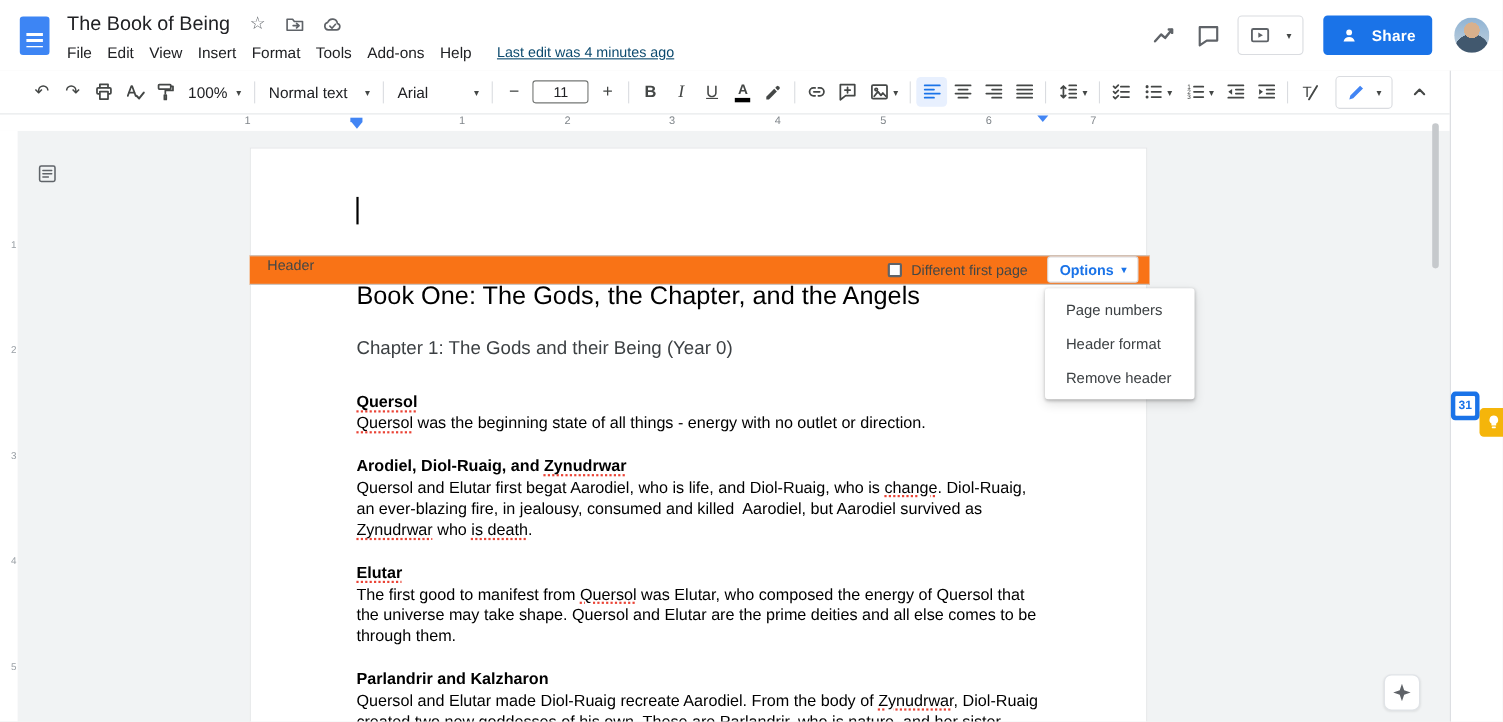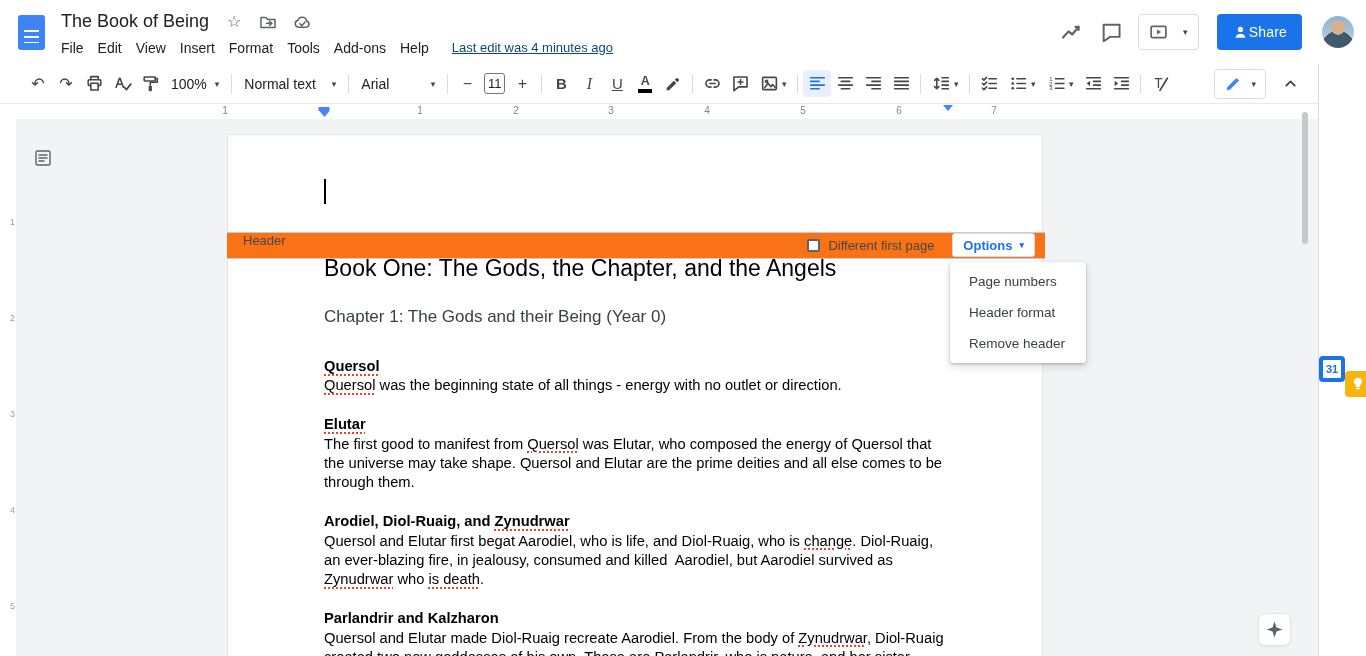--- a/index.html
+++ b/index.html
@@ -21,39 +21,39 @@
   .star-glyph{font-size:16px;line-height:18px}
   .menu-row{display:flex;align-items:center;height:25px;margin-left:-3px}
   .menubar{display:flex}
   .menubar span{font-size:14px;color:#202124;padding:2px 7px;border-radius:4px;cursor:default}
   .last-edit{font-size:13px;color:#0c4a6e;text-decoration:underline;margin-left:16px;cursor:pointer}
   .top-right{margin-left:auto;display:flex;align-items:center;height:64px;padding-right:12px;gap:14px}
   .tr-icon{width:26px;height:26px;display:flex;align-items:center;justify-content:center}
   .tr-icon svg{width:22px;height:22px}
   .present-btn{height:36px;border:1px solid #dadce0;border-radius:4px;display:flex;align-items:center;gap:7px;padding:0 10px;background:#fff}
   .present-btn svg{width:19px;height:19px}
-  .share-btn{height:36px;background:#1a73e8;border:none;border-radius:4px;color:#fff;font-size:14px;font-weight:normal;
-    letter-spacing:.2px;display:flex;align-items:center;gap:0;padding:0 15px;margin-left:4px;font-family:inherit}
+  .share-btn{height:36px;background:#1a73e8;border:none;border-radius:4px;color:#fff;font-size:14px;font-weight:bold;
+    letter-spacing:.2px;display:flex;align-items:center;gap:12px;padding:0 15px;margin-left:4px;font-family:inherit}
   .share-btn svg{width:17px;height:17px}
   .avatar{width:32px;height:32px;border-radius:50%;margin-left:6px;flex:none;
     background:radial-gradient(circle at 50% 36%,#d8b08c 0 27%,transparent 28%),
                radial-gradient(circle at 50% 98%,#41586e 0 46%,transparent 47%),
                linear-gradient(#8fb3d4,#c3d2dd)}
 
   
   .toolbar{position:absolute;top:64px;left:0;width:1318px;height:40px;background:#fff;border-bottom:1px solid #e6e8ea;
     display:flex;align-items:center;padding:0 10px 0 24px;z-index:30}
   .tbtn{min-width:28px;height:27px;border-radius:4px;display:flex;align-items:center;justify-content:center;color:#444746;flex:none}
   .tbtn svg,.mode-btn svg{width:19px;height:19px;stroke:#444746;fill:none;stroke-width:1.5;stroke-linecap:round;stroke-linejoin:round}
   .glyph{font-size:16px;line-height:1;color:#444746}
   .tsep{width:1px;height:20px;background:#dadce0;margin:0 5px;flex:none}
   .tsel{display:flex;align-items:center;justify-content:space-between;height:27px;border-radius:4px;padding:0 7px;
     font-size:14px;color:#202124;flex:none}
   .caret{font-size:9px;color:#444746;margin-left:8px}
-  .size-box{width:21px;height:21px;border:1px solid #747775;border-radius:3px;font-size:13px;color:#202124;
+  .size-box{width:51px;height:21px;border:1px solid #747775;border-radius:3px;font-size:13px;color:#202124;
     display:flex;align-items:center;justify-content:center;margin:0 3px;flex:none}
   .b-ico{font-weight:bold;font-size:15px}
   .i-ico{font-style:italic;font-family:"Liberation Serif",serif;font-size:16px}
   .u-ico{text-decoration:underline;font-size:15px}
   .a-color{display:flex;flex-direction:column;align-items:center;line-height:1}
   .a-color .letter{font-size:12.5px;color:#444746;font-weight:bold}
   .a-color .bar{width:14px;height:4px;background:#000;margin-top:1.5px}
   .active{background:#e8f0fe}
   .active svg path{stroke:#1a73e8}
   .mode-btn{display:flex;align-items:center;height:30px;padding:0 9px;border:1px solid #dadce0;border-radius:4px;
@@ -388,26 +388,26 @@
       <div class="header-caret"></div>
       <div class="doc-content">
         <div class="doc-title-text">Book One: The Gods, the Chapter, and the Angels</div>
         <div class="doc-chapter">Chapter 1: The Gods and their Being (Year 0)</div>
         <div>
             <div class="section">
               <div class="sec-h"><span class="sp">Quersol</span></div>
               <div class="sec-p"><span class="sp">Quersol</span><span> was the beginning state of all things - energy with no outlet or direction.</span></div>
             </div>
             <div class="section">
+              <div class="sec-h"><span>Arodiel, Diol-Ruaig, and </span><span class="sp">Zynudrwar</span></div>
+              <div class="sec-p"><span>Quersol and Elutar first begat Aarodiel, who is life, and Diol-Ruaig, who is </span><span class="sp">change</span><span>. Diol-Ruaig, an ever-blazing fire, in jealousy, consumed and killed  Aarodiel, but Aarodiel survived as </span><span class="sp">Zynudrwar</span><span> who </span><span class="sp">is death</span><span>.</span></div>
+            </div>
+            <div class="section">
               <div class="sec-h"><span class="sp">Elutar</span></div>
               <div class="sec-p"><span>The first good to manifest from </span><span class="sp">Quersol</span><span> was Elutar, who composed the energy of Quersol that the universe may take shape. Quersol and Elutar are the prime deities and all else comes to be through them.</span></div>
-            </div>
-            <div class="section">
-              <div class="sec-h"><span>Arodiel, Diol-Ruaig, and </span><span class="sp">Zynudrwar</span></div>
-              <div class="sec-p"><span>Quersol and Elutar first begat Aarodiel, who is life, and Diol-Ruaig, who is </span><span class="sp">change</span><span>. Diol-Ruaig, an ever-blazing fire, in jealousy, consumed and killed  Aarodiel, but Aarodiel survived as </span><span class="sp">Zynudrwar</span><span> who </span><span class="sp">is death</span><span>.</span></div>
             </div>
             <div class="section">
               <div class="sec-h"><span>Parlandrir and Kalzharon</span></div>
               <div class="sec-p"><span>Quersol and Elutar made Diol-Ruaig recreate Aarodiel. From the body of </span><span class="sp">Zynudrwar</span><span>, Diol-Ruaig created two new goddesses of his own. These are Parlandrir, who is nature, and her sister</span></div>
             </div>
           </div>
       </div>
     </div>
 
     <div class="header-bar">

